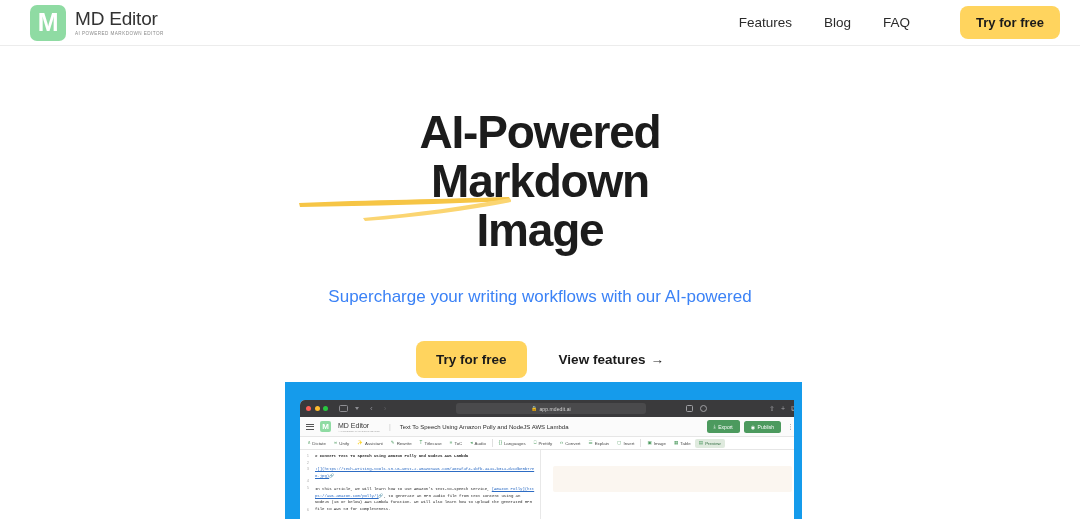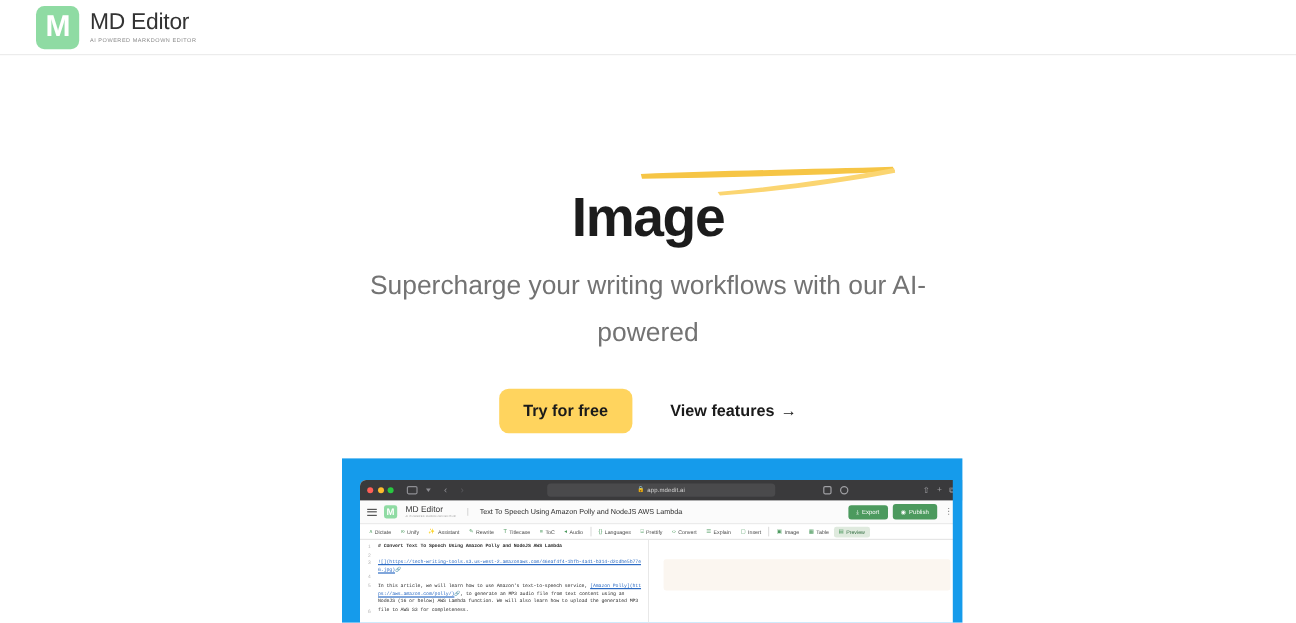--- a/index.html
+++ b/index.html
@@ -68,22 +68,22 @@
     position: relative;
   }
   .headline-line1 { position: relative; display: inline-block; }
   .swoosh {
     position: absolute;
     left: -8px; bottom: -16px;
     width: 232px; height: 26px;
     pointer-events: none;
   }
   .subtitle {
-    margin-top: 12px;
-    font-size: 22px; color: #737373; line-height: 1.78;
+    margin-top: 28px;
+    font-size: 17px; color: #3b82f6; line-height: 1.78;
     max-width: 500px; margin-left: auto; margin-right: auto;
   }
   .cta-row {
     margin-top: 28px;
     display: flex; align-items: center; justify-content: center; gap: 32px;
   }
   .cta-row .btn-yellow { padding: 11px 20px; font-size: 13.5px; }
   .view-features {
     font-size: 13.5px; font-weight: bold; color: #1a1a1a;
     text-decoration: none; cursor: pointer;
@@ -228,25 +228,32 @@
 <body>
 
 <div class="header">
   <div class="brand">
     <div class="logo-mark">M</div>
     <div class="brand-text">
       <div class="brand-name">MD Editor</div>
       <div class="brand-tagline">AI POWERED MARKDOWN EDITOR</div>
     </div>
   </div>
+  <div class="nav">
+    <a class="nav-link">Features</a>
+    <a class="nav-link">Blog</a>
+    <a class="nav-link">FAQ</a>
+    <button class="btn-yellow">Try for free</button>
+  </div>
 </div>
 
 <div class="hero">
   <h1 class="headline">
     <span class="headline-line1">
+      <span>AI-Powered Markdown</span>
       <svg class="swoosh" viewBox="0 0 232 26">
         <path d="M2 7 C70 4, 150 3, 212 1 L214 5 C150 8, 72 10, 3 11 Z" fill="#F6C545"></path>
         <path d="M66 22 C120 17, 170 10, 213 2 L214 6 C172 14, 122 21, 68 25 Z" fill="#FBD571"></path>
       </svg>
     </span>
     <br>
     <span>Image</span>
   </h1>
   <p class="subtitle">
     <span>Supercharge your writing workflows with our AI-powered</span><br>

